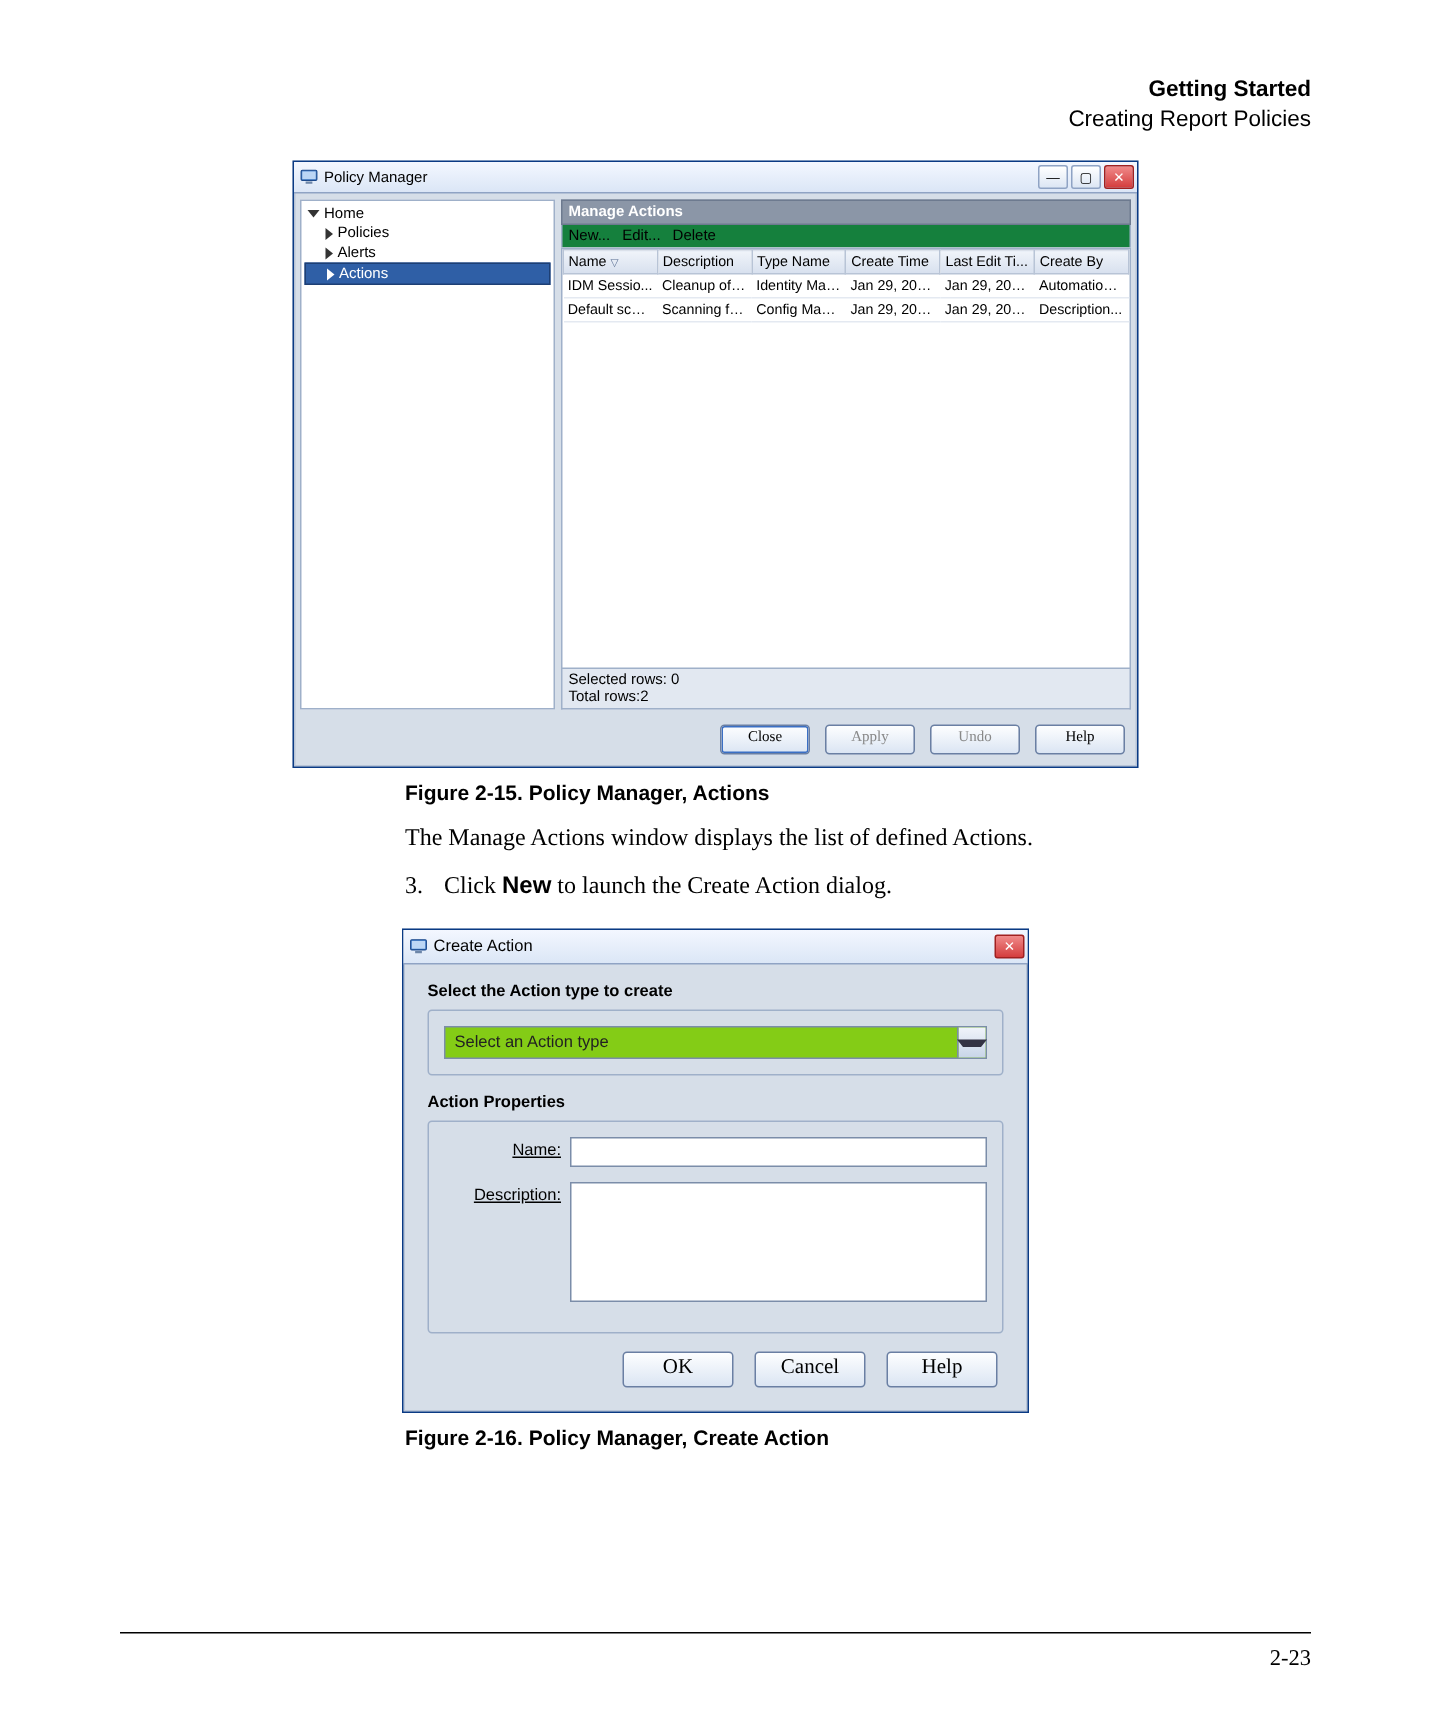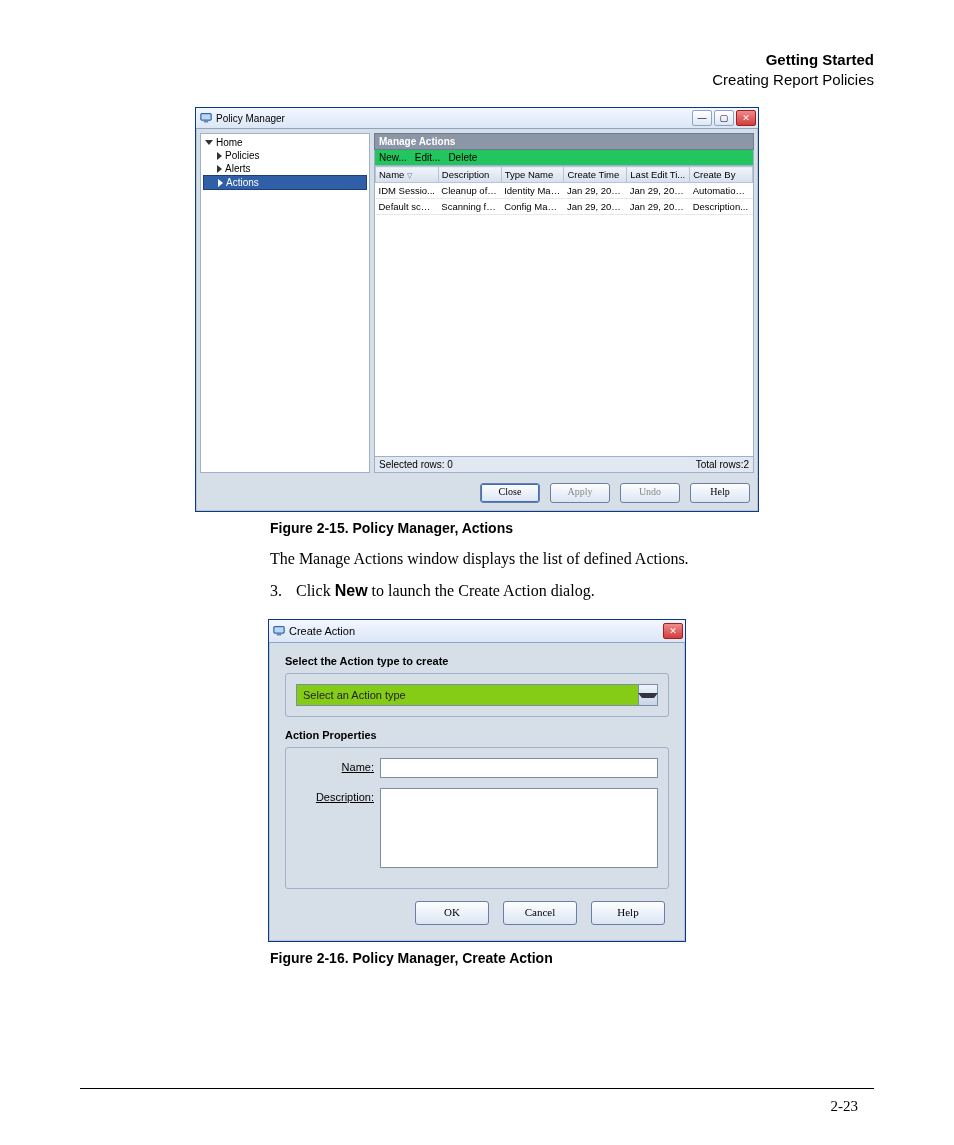--- a/index.html
+++ b/index.html
@@ -91,21 +91,21 @@
     flex-direction: column;
   }
   .section-bar {
     background: #8b96a7;
     color: #fff;
     font-weight: bold;
     padding: 2px 4px;
     border: 1px solid #6d7a8f;
   }
   .action-bar {
-    background: #22c55e;
+    background: #15803d;
     padding: 2px 4px;
     border-left:1px solid #9fb0c9;
     border-right:1px solid #9fb0c9;
     display:flex; gap:8px;
   }
   .action-bar span { cursor:pointer; }
   .grid {
     flex:1;
     background:#fff;
     border:1px solid #9fb0c9;
@@ -120,25 +120,26 @@
     font-weight:normal;
     white-space:nowrap; overflow:hidden; text-overflow:ellipsis;
   }
   .grid td {
     border-bottom:1px solid #e4e9f1;
     padding: 2px 3px;
     white-space:nowrap; overflow:hidden; text-overflow:ellipsis;
   }
   .sort-ind { font-size:7px; color:#5a6f93; }
   .status-row {
-    display:flex; justify-content:space-between;
+    display:flex; justify-content:flex-start;
     background:#e2e8f1;
     border:1px solid #9fb0c9;
     border-top:none;
     padding:2px 4px;
+    flex-direction:column;
   }
   .win-buttons {
     display:flex; justify-content:flex-end; gap:10px;
     padding:6px 8px 8px 8px;
   }
   .dlg-btn {
     min-width:58px; height:18px;
     border:1px solid #6a7fa3;
     background: linear-gradient(#fdfeff,#dbe5f3);
     border-radius:3px;
@@ -212,28 +213,28 @@
   .txt-input {
     flex:1; height:18px; border:1px solid #7b8da9; background:#fff;
   }
   .txt-area {
     flex:1; height:78px; border:1px solid #7b8da9; background:#fff;
   }
   .dlg-buttons {
     display:flex; justify-content:flex-end; gap:14px;
     padding: 0 4px 8px 4px;
   }
-  .dlg-buttons .dlg-btn { min-width:72px; height:22px; line-height:20px; font-size:11px;}
+  .dlg-buttons .dlg-btn { min-width:72px; height:22px; line-height:20px; font-size:14px;}
 
   .footer-rule {
     position:absolute; left:80px; right:80px; bottom:56px;
     border-top:1px solid #000;
   }
   .page-num {
-    position:absolute; right:96px; bottom:30px;
+    position:absolute; right:80px; bottom:30px;
     font-size:15px;
   }
 </style>
 </head>
 <body>
 
 <div class="page">
 
   <div class="header">
     <div class="h-bold">Getting Started</div>

